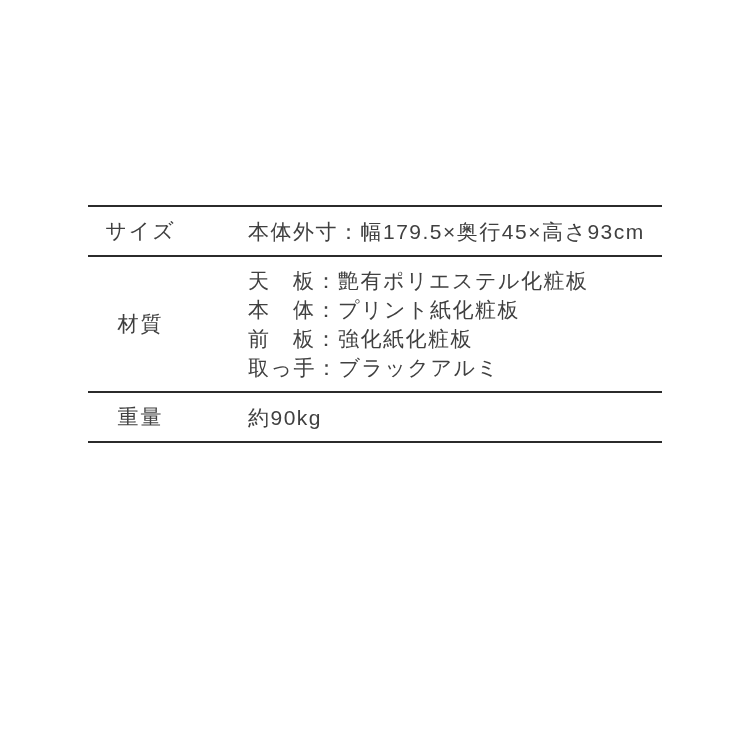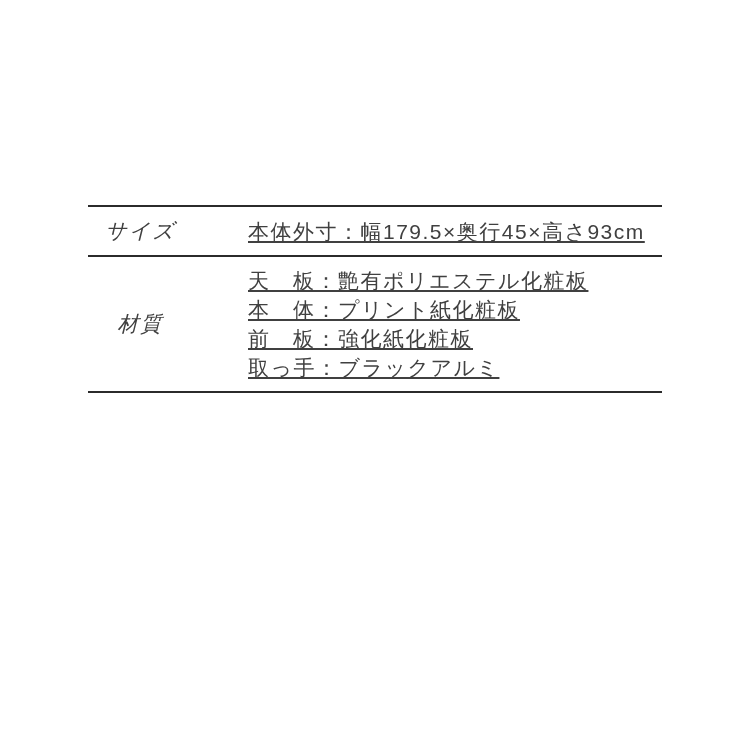--- a/index.html
+++ b/index.html
@@ -31,36 +31,34 @@
   table.spec-table tr {
     border-bottom: 2px solid #2b2b2b;
   }
   th.spec-label {
     width: 105px;
     font-weight: normal;
     text-align: center;
     vertical-align: middle;
     letter-spacing: 2px;
     padding: 0;
-    font-style: italic;
   }
   td.spec-value {
     padding: 9px 0 9px 55px;
     vertical-align: middle;
     letter-spacing: 1.5px;
   }
   tr.single td.spec-value {
     height: 48px;
     padding-top: 0;
     padding-bottom: 0;
   }
   .value-line {
     line-height: 29px;
     white-space: nowrap;
-    text-decoration: underline;
   }
 </style>
 </head>
 <body>
 
 <div class="spec-wrap">
   <table class="spec-table">
     <tbody id="spec-rows">
   <tr class="single">
     <th class="spec-label">サイズ</th>
@@ -72,17 +70,23 @@
   <tr>
     <th class="spec-label">材質</th>
     <td class="spec-value">
             <div class="value-line">天　板：艶有ポリエステル化粧板</div>
             <div class="value-line">本　体：プリント紙化粧板</div>
             <div class="value-line">前　板：強化紙化粧板</div>
             <div class="value-line">取っ手：ブラックアルミ</div>
           </td>
   </tr>
 
+  <tr class="single">
+    <th class="spec-label">重量</th>
+    <td class="spec-value">
+            <div class="value-line">約90kg</div>
+          </td>
+  </tr>
 
 
 </tbody>
   </table>
 </div>
 
 </body></html>

